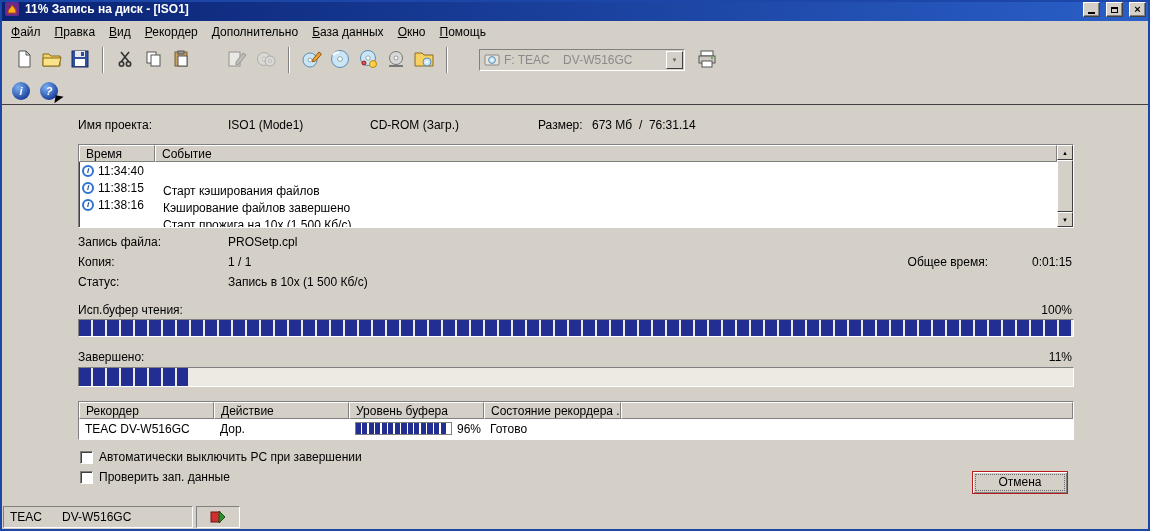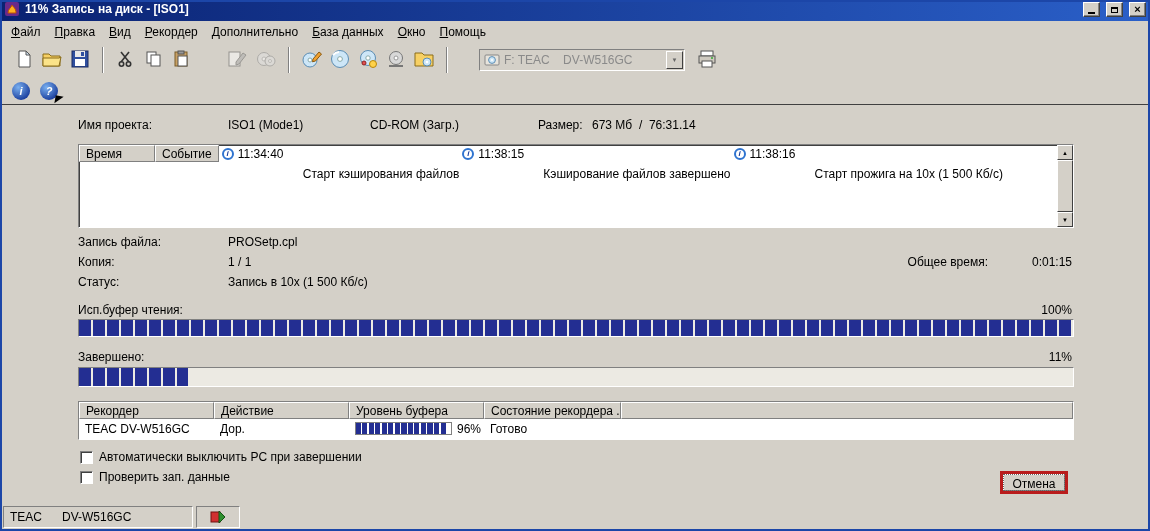--- a/index.html
+++ b/index.html
@@ -31,21 +31,21 @@
   .circle-btn { width:18px; height:18px; border-radius:50%; color:#fff; display:flex; align-items:center; justify-content:center; font-weight:bold; font-style:italic; font-size:11px; background:radial-gradient(circle at 35% 30%,#7ab0f0,#1b3f9e 75%); margin-right:10px; position:relative; flex:0 0 auto; }
   .cursor-arrow { position:absolute; right:-5px; bottom:-4px; width:0; height:0; border-left:8px solid #000; border-bottom:8px solid transparent; transform:rotate(10deg); }
 
   
   .client { flex:1; position:relative; background:#d4d0c8; overflow:hidden; }
   .lab { position:absolute; white-space:pre; }
   .rlab { position:absolute; white-space:pre; text-align:right; }
 
   
   .loglist { position:absolute; left:76px; top:39px; width:996px; height:84px; background:#fff; border:1px solid; border-color:#808080 #fff #fff #808080; box-shadow:inset 1px 1px 0 #404040; display:flex; }
-  .log-main { flex:1; display:flex; flex-direction:row; overflow:hidden; }
+  .log-main { flex:1; display:flex; flex-direction:column; overflow:hidden; }
   .log-header { display:flex; height:17px; flex:0 0 auto; }
   .hcell { background:#d4d0c8; border:1px solid; border-color:#fff #808080 #808080 #fff; padding:1px 6px; overflow:hidden; white-space:nowrap; }
   .hc-time { width:76px; flex:0 0 auto; }
   .hc-event { flex:1; }
   .log-row { display:flex; height:17px; align-items:center; }
   .lr-time { width:76px; display:flex; align-items:center; padding-left:3px; gap:4px; flex:0 0 auto; }
   .info-dot { width:12px; height:12px; border-radius:50%; background:#fff; border:2px solid #2f74d0; color:#1a3f9e; font-size:8px; font-weight:bold; font-style:italic; display:flex; align-items:center; justify-content:center; flex:0 0 auto; }
   .lr-event { padding-left:8px; white-space:pre;margin-top:40px; }
   .scrollbar { width:16px; background:#ece9e2; display:flex; flex-direction:column; flex:0 0 auto; }
   .sb-btn { height:15px; background:#d4d0c8; border:1px solid; border-color:#fff #404040 #404040 #fff; display:flex; align-items:center; justify-content:center; font-size:6px; color:#000; flex:0 0 auto; }
@@ -63,21 +63,21 @@
   .w135 { width:135px; flex:0 0 auto; }
   .w137 { width:137px; flex:0 0 auto; }
   .fill1 { flex:1; }
   .buffer-cell { display:flex; align-items:center; gap:5px; }
   .minibar { width:97px; height:13px; background:#fff; border:1px solid #808080; overflow:hidden; flex:0 0 auto; }
   .mfill { height:100%; background:repeating-linear-gradient(90deg,#232e92 0 5px,#fff 5px 6.5px); }
 
   
   .optrow { position:absolute; left:78px; display:flex; align-items:center; gap:6px; height:14px; }
   .cb { width:13px; height:13px; background:#fff; border:1px solid; border-color:#808080 #fff #fff #808080; box-shadow:inset 1px 1px 0 #404040; flex:0 0 auto; }
-  .btn-cancel { position:absolute; right:80px; top:366px; width:68px; height:23px; background:#d4d0c8; border:3px solid #b91c1c; box-shadow:inset 1px 1px 0 #fff, inset -1px -1px 0 #808080; text-align:center; line-height:21px; outline:1px dotted #666; outline-offset:-4px; }
+  .btn-cancel { position:absolute; right:80px; top:366px; width:96px; height:23px; background:#d4d0c8; border:1px solid #b91c1c; box-shadow:inset 1px 1px 0 #fff, inset -1px -1px 0 #808080; text-align:center; line-height:21px; outline:1px dotted #666; outline-offset:-4px; }
 
   
   .statusbar { height:25px; flex:0 0 auto; display:flex; align-items:stretch; gap:3px; padding:2px 1px 1px; background:#d4d0c8; }
   .spanel { border:1px solid; border-color:#808080 #fff #fff #808080; display:flex; align-items:center; padding:0 6px; white-space:pre; overflow:hidden; }
   .sp-main { flex:1; }
   .sp-dev { width:190px; flex:0 0 auto; }
   .sp-icon { width:44px; justify-content:center; flex:0 0 auto; gap:2px; }
 </style>
 </head>
 <body>

